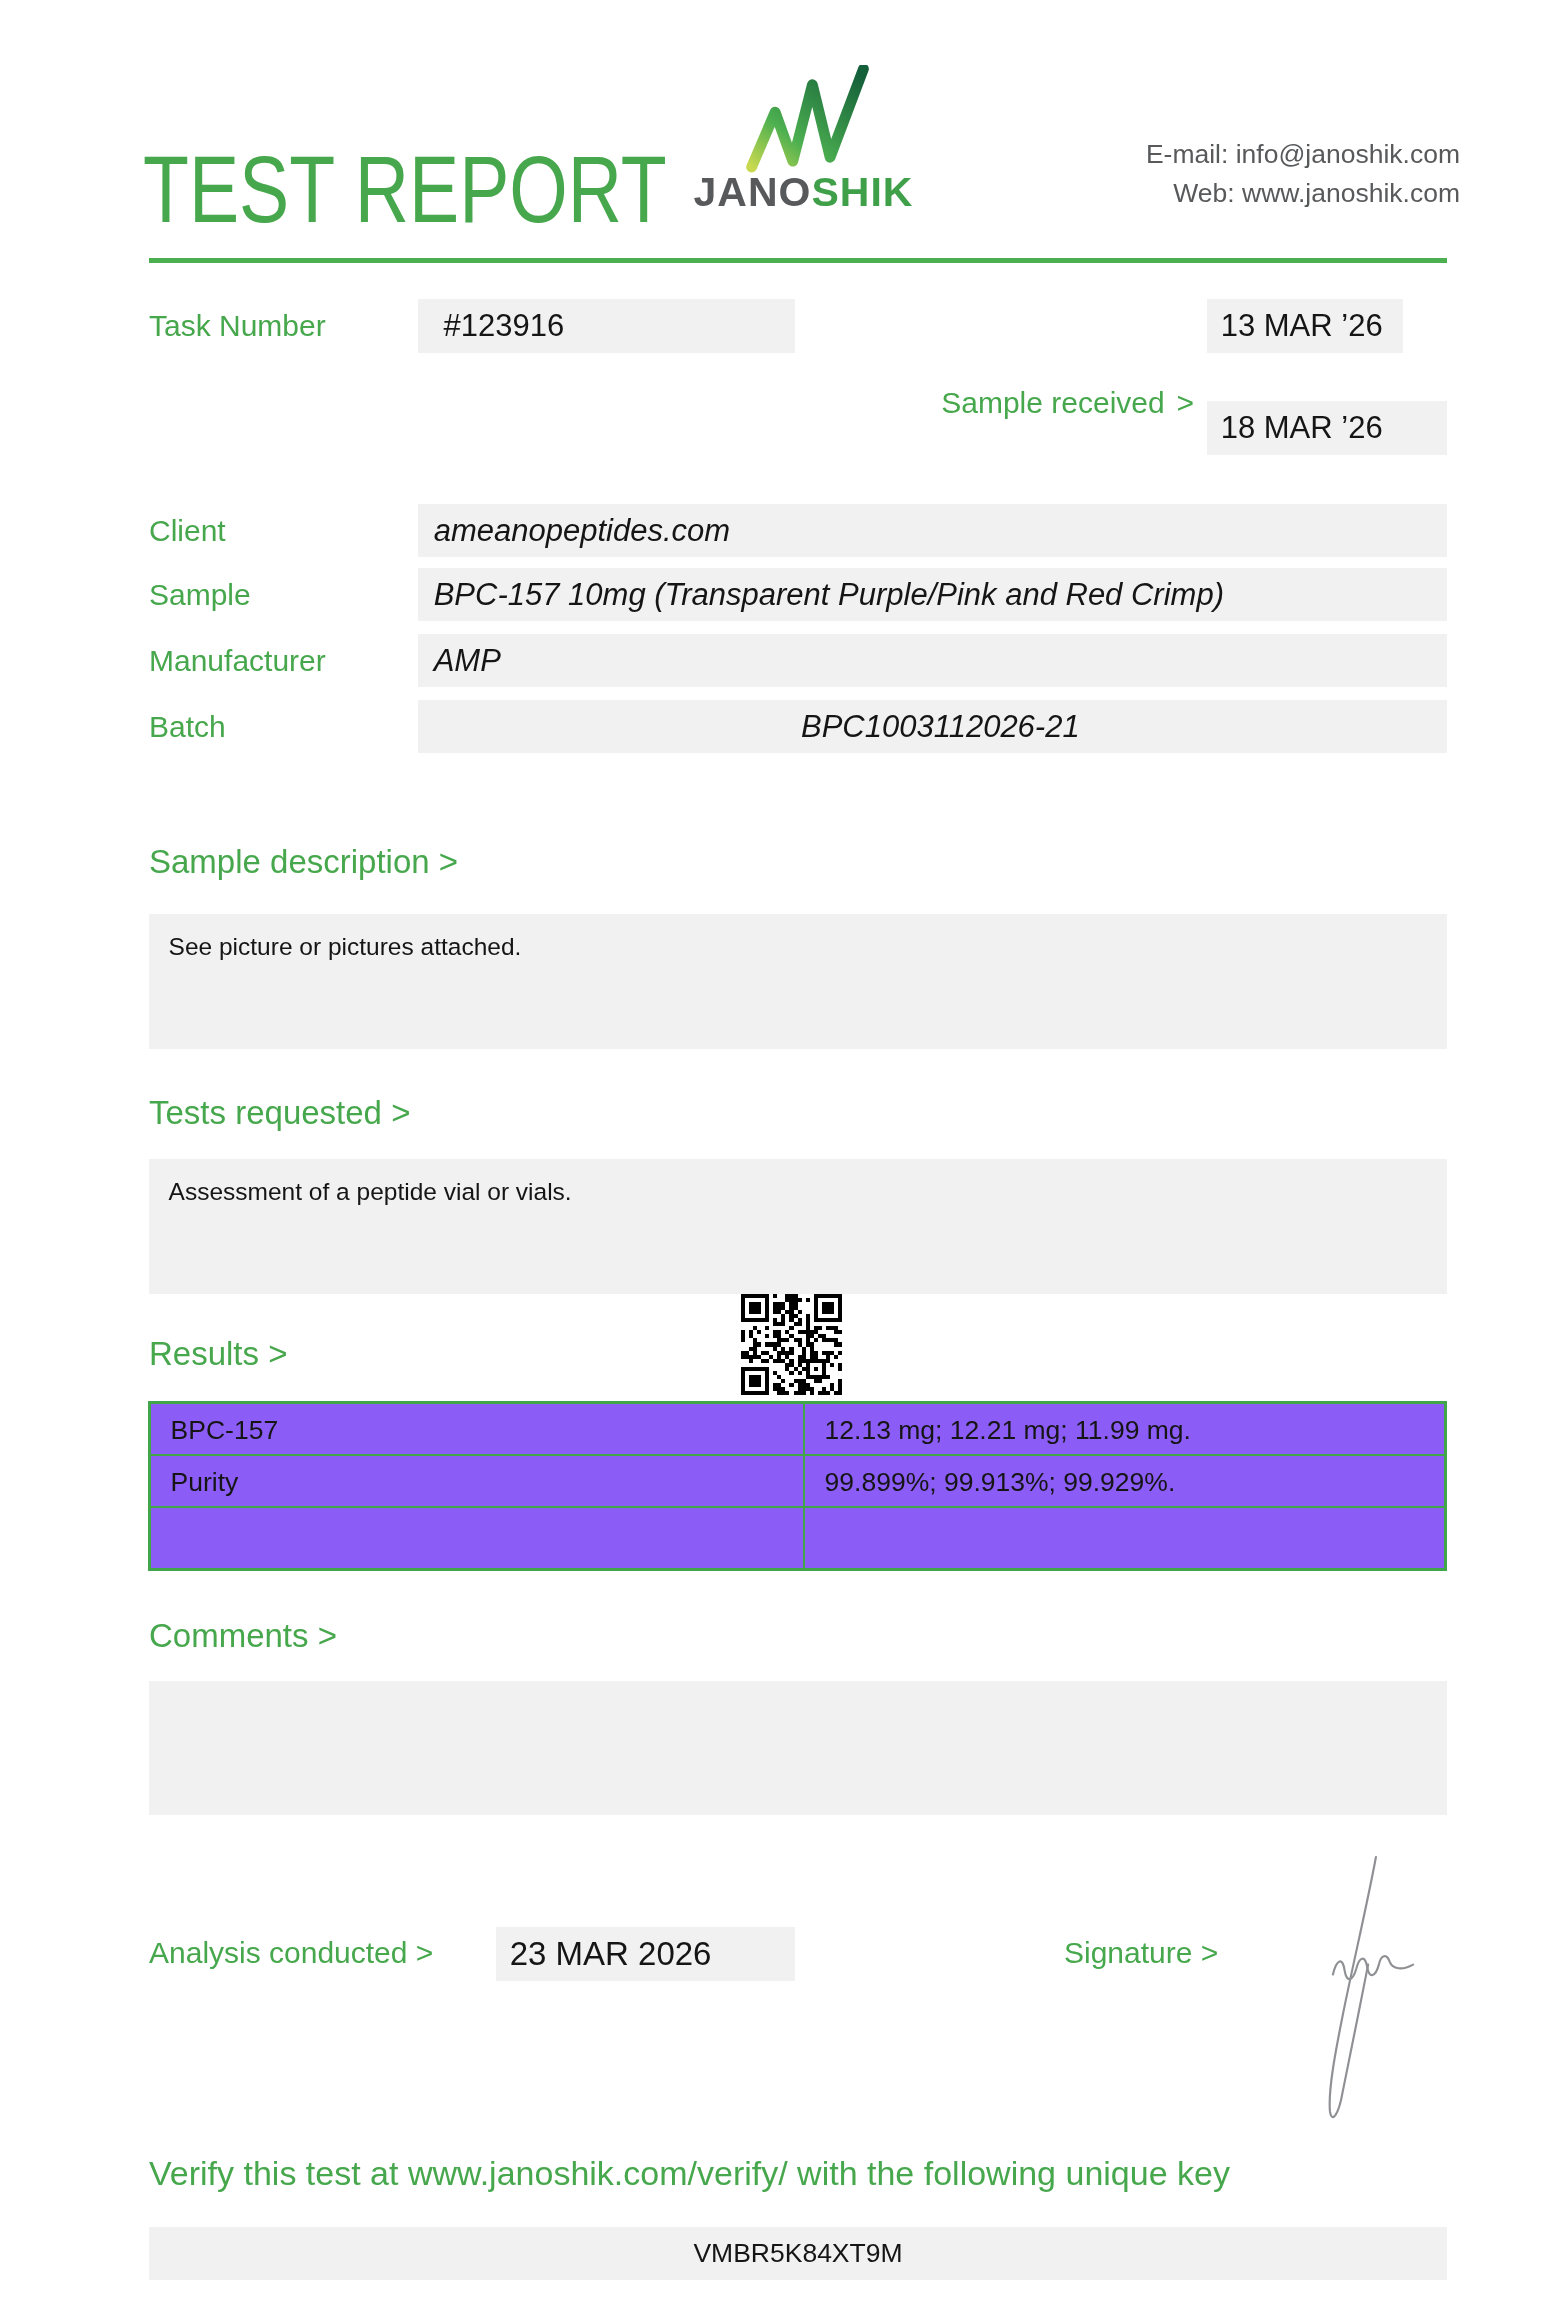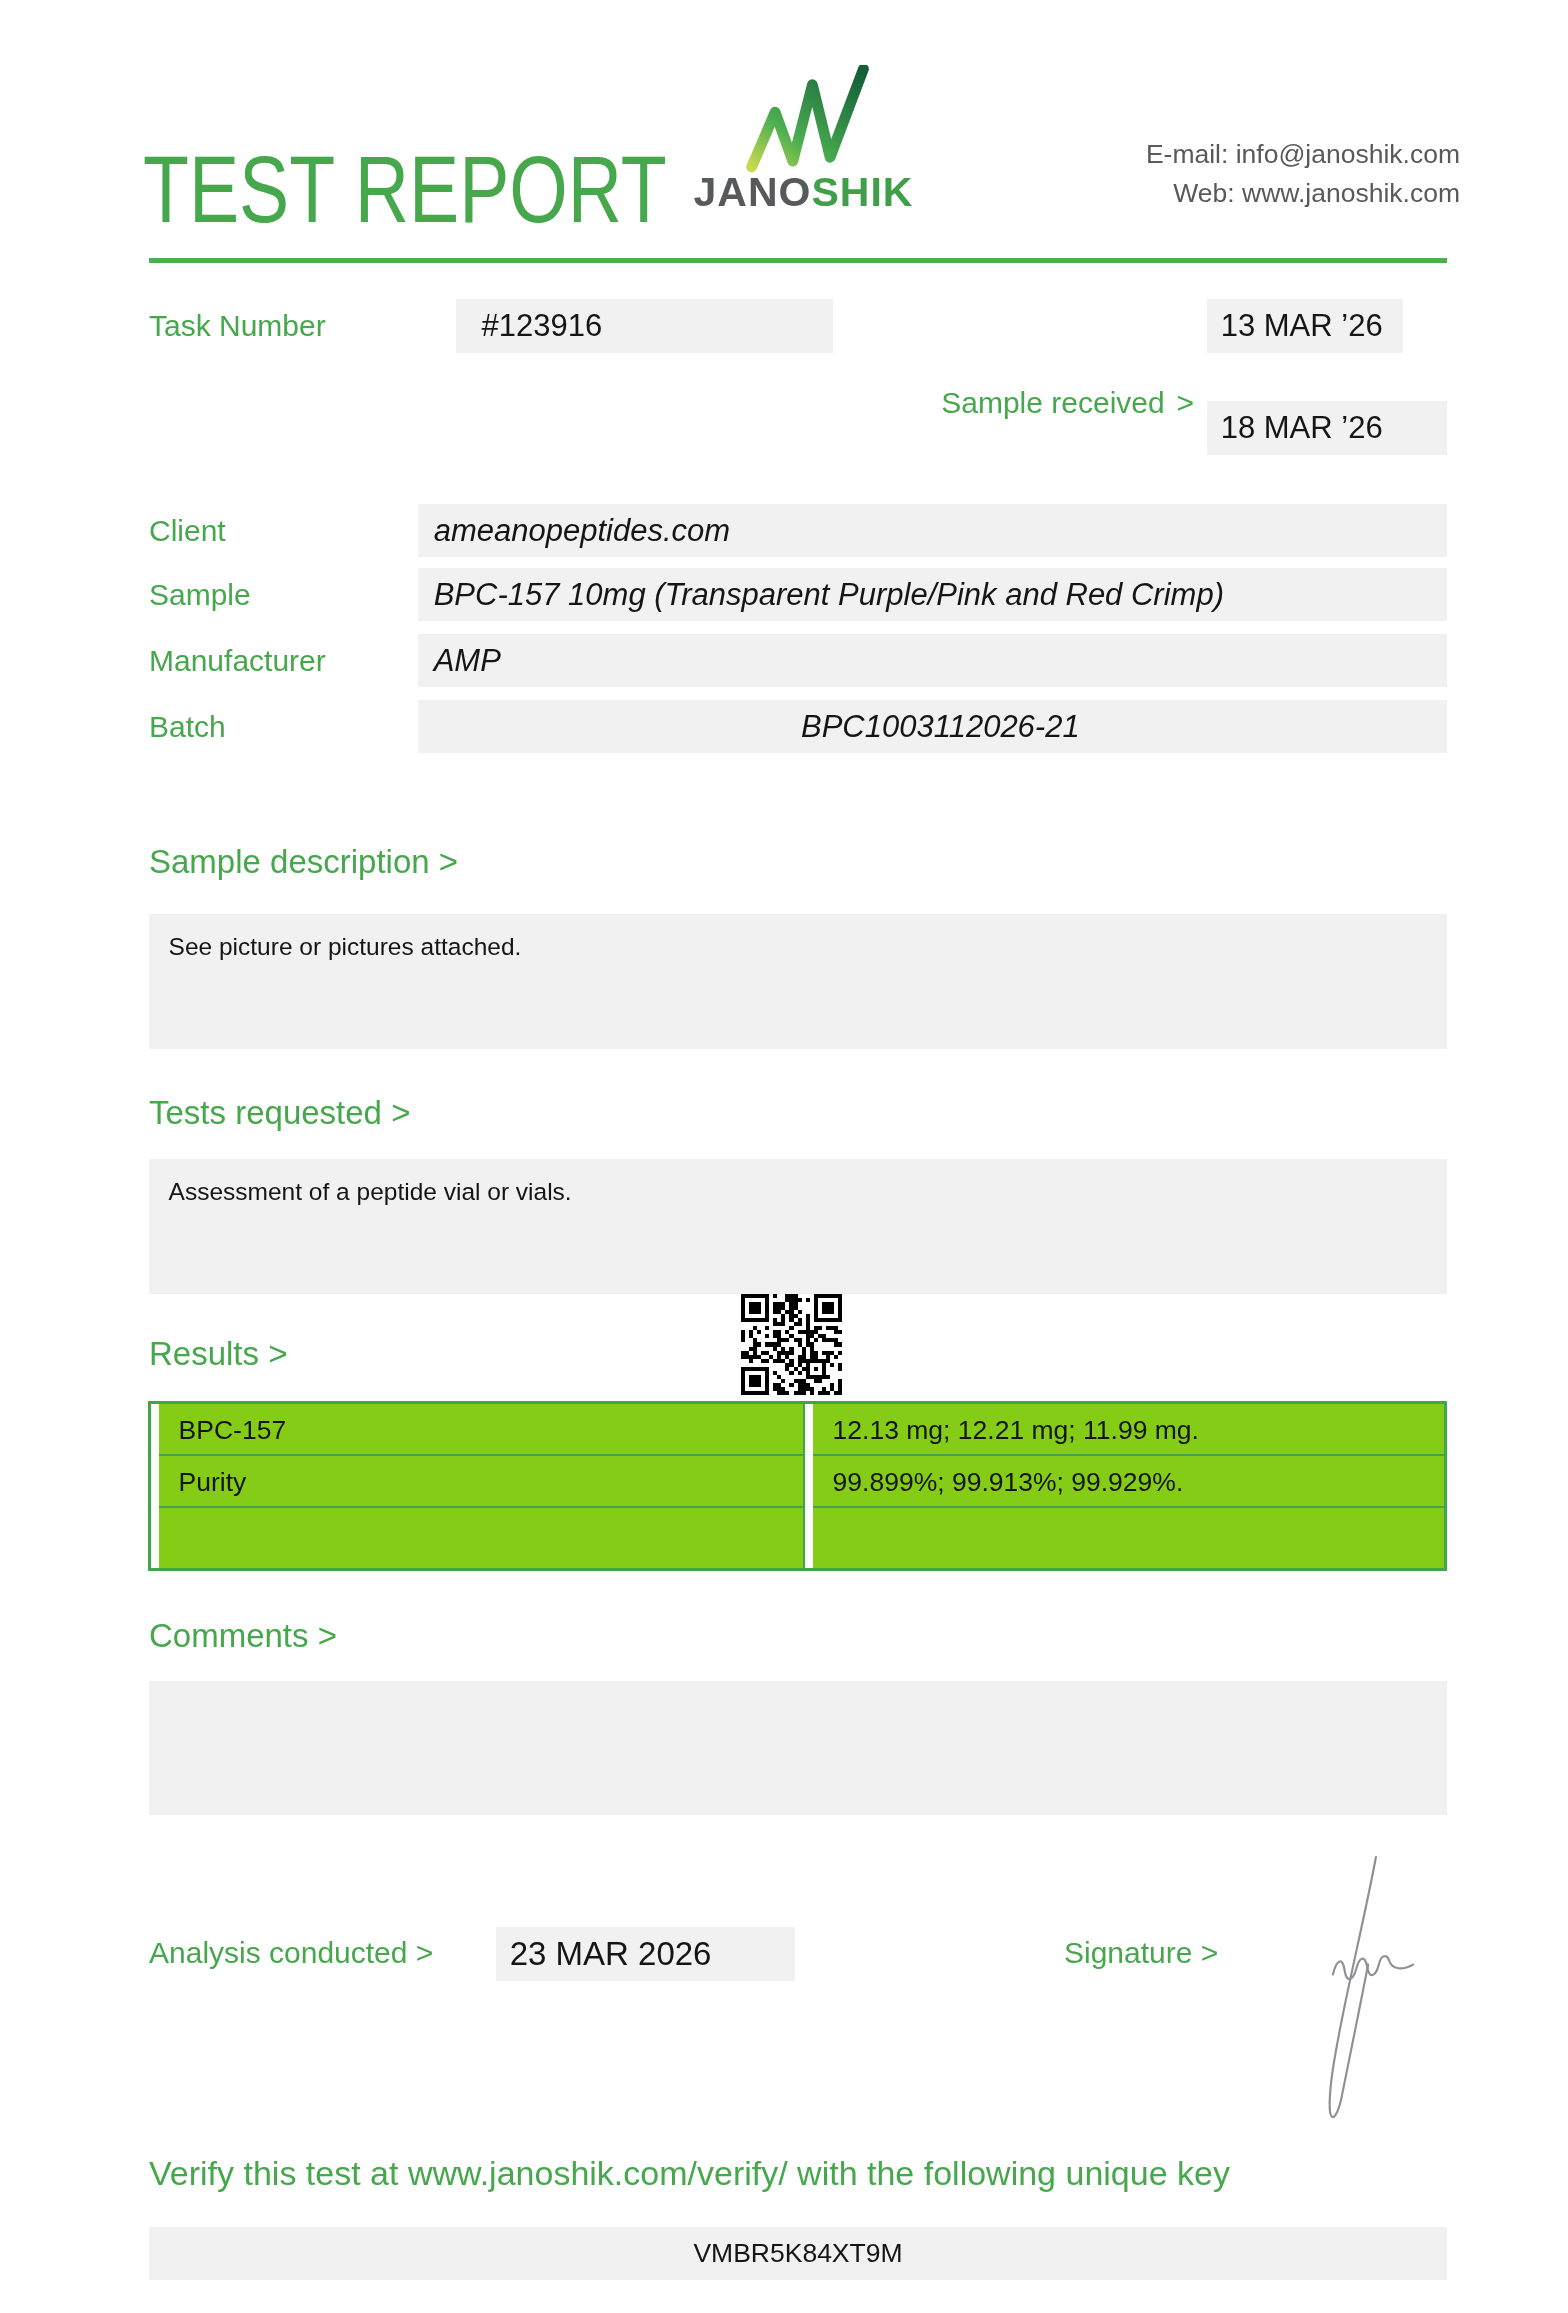--- a/index.html
+++ b/index.html
@@ -27,21 +27,21 @@
 
   .contact{right:108px;top:135px;text-align:right;font-size:26.5px;line-height:39px;color:var(--gray);}
 
   .rule{left:149px;top:258px;width:1298px;height:4.9px;background:var(--accent-line);}
 
   .lbl{color:var(--green);font-size:30px;white-space:nowrap;}
   .valbox{background:var(--box-bg);}
   .valtext{color:var(--text-dark);font-size:31px;}
 
   .task-label{left:149px;top:299px;height:54px;line-height:54px;}
-  .task-box{left:418px;top:299px;width:377px;height:54px;line-height:54px;padding-left:25.5px;margin-left:38px;}
+  .task-box{left:418px;top:299px;width:377px;height:54px;line-height:54px;padding-left:25.5px;}
 
   .t-ord-label{left:863px;top:299px;width:331px;height:54px;line-height:54px;text-align:right;}
   .t-ord-box{left:1207px;top:299px;width:196px;height:54px;line-height:54px;padding-left:13.7px;}
   .s-rec-label{left:863px;top:376px;width:331px;height:54px;line-height:54px;text-align:right;}
   .s-rec-box{left:1207px;top:376px;width:240px;height:54px;line-height:54px;padding-left:13.7px;margin-top:25px;}
   .arrow{margin-left:11.8px;}
 
   .info-label{left:149px;height:53px;line-height:53px;}
   .info-box{left:418px;width:1029px;height:53px;line-height:53px;padding-left:15.7px;white-space:nowrap;font-style:italic;}
   .iy0{top:504px;} .iy1{top:568px;} .iy2{top:634px;} .iy3{top:700px;text-align:center;}
@@ -52,21 +52,21 @@
   .desc-h{top:843px;} .desc-box{top:914px;height:135px;}
   .tests-h{top:1094px;} .tests-box{top:1159px;height:135px;}
   .results-h{top:1335px;}
   .comments-h{top:1617px;} .comments-box{top:1681px;height:134px;}
 
   .qr{left:741px;top:1294px;width:101px;height:101px;}
 
   .rtable{left:148px;top:1401px;width:1299px;height:170px;border:3.9px solid var(--table-border);
           display:grid;grid-template-columns:654px 1fr;grid-template-rows:52px 52px 1fr;}
   .cell{border-right:2.9px solid var(--table-border);border-bottom:2.9px solid var(--table-border);
-        font-size:26.5px;line-height:52px;padding-left:19.6px;white-space:nowrap;overflow:hidden;background:#84cc16;margin-left:8px;}
+        font-size:26.5px;line-height:52px;padding-left:19.6px;white-space:nowrap;overflow:hidden;background:#8b5cf6;}
   .cell.last-col{border-right:none;}
   .cell.last-row{border-bottom:none;}
 
   .analysis-label{left:149px;top:1926px;height:54px;line-height:54px;}
   .analysis-box{left:496px;top:1927px;width:299px;height:54px;line-height:54px;padding-left:13.7px;font-size:33px;}
   .sig-label{left:1064px;top:1926px;height:54px;line-height:54px;}
   .sig-svg{left:1282px;top:1849px;width:137px;height:289px;}
 
   .verify{left:149px;top:2154px;width:1304px;color:var(--green);font-size:34px;white-space:nowrap;}
   .keybox{left:149px;top:2227px;width:1298px;height:53px;line-height:53px;background:var(--box-bg);

